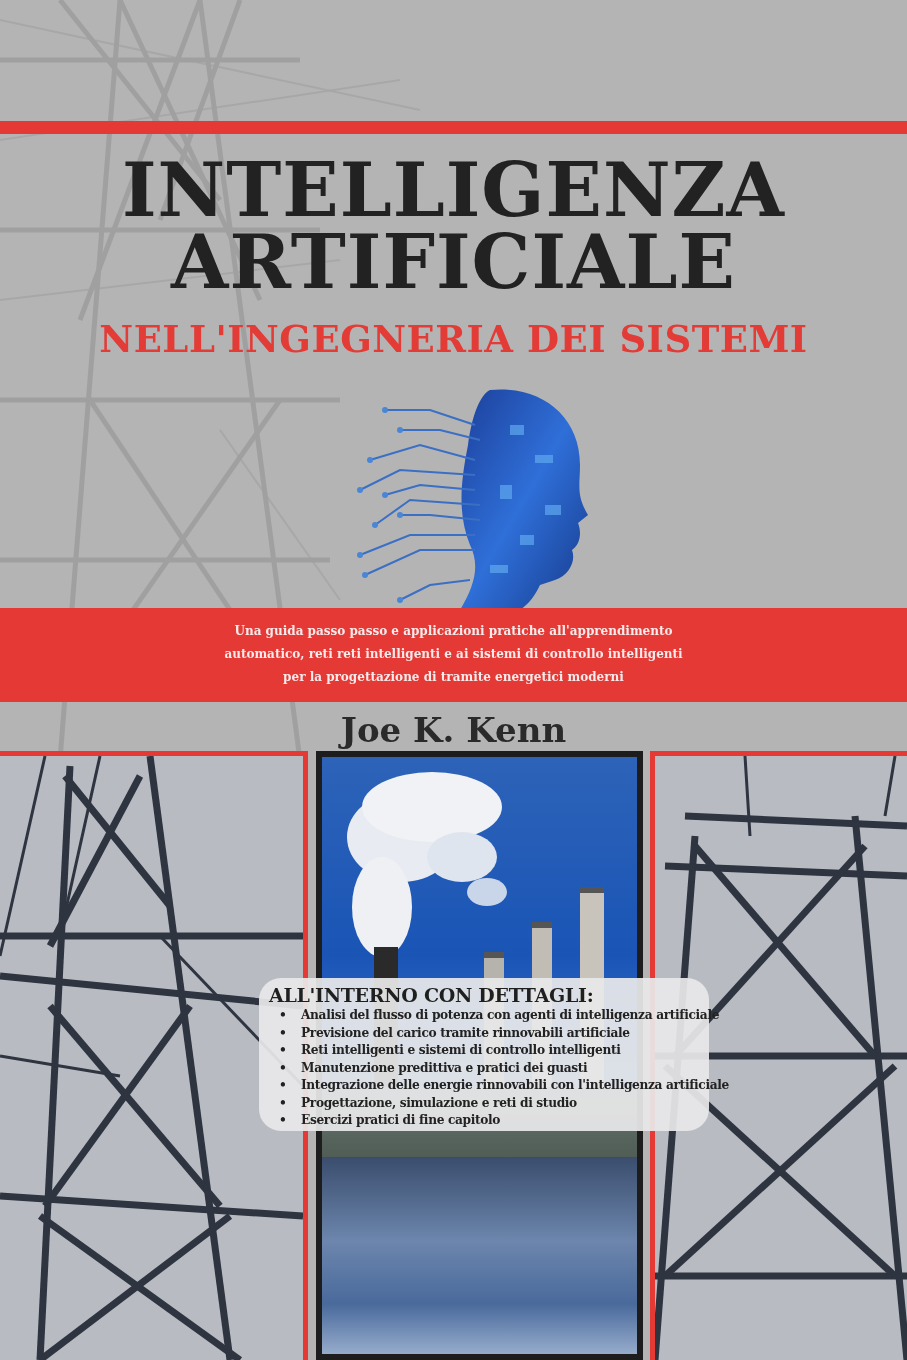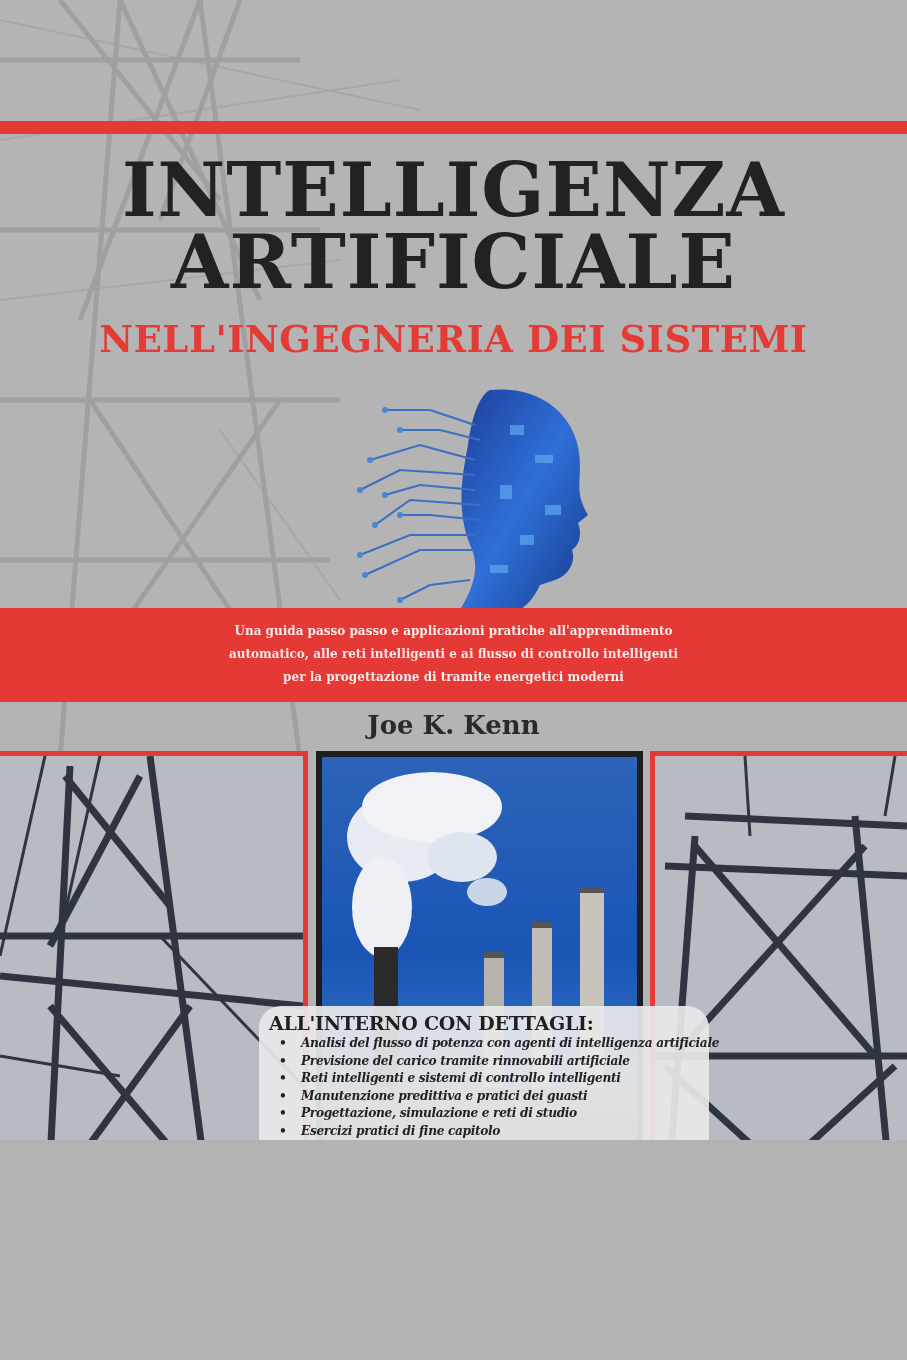--- a/index.html
+++ b/index.html
@@ -1,40 +1,40 @@
 <!DOCTYPE html>
 <html><head>
 <meta charset="utf-8">
 <style>
   html, body { margin: 0; padding: 0; }
   body { width: 907px; height: 1360px; overflow: hidden; background: #b3b3b3; position: relative; font-family: "DejaVu Serif", serif; }
-  .cover { position: absolute; inset: 0; width: 907px; height: 1140px; background: #b4b4b4; overflow: hidden; }
+  .cover { position: absolute; inset: 0; width: 907px; height: 1360px; background: #b4b4b4; overflow: hidden; }
   .bg-tower { position: absolute; left: 0; top: 0; width: 907px; height: 760px; }
   .red-line-top { position: absolute; left: 0; top: 121px; width: 907px; height: 13px; background: #e53935; }
   .title-main { position: absolute; left: 0; width: 907px; text-align: center; font-family: "DejaVu Serif", serif; font-weight: 900; color: #222222; font-size: 74px; letter-spacing: 1px; line-height: 1; transform: scaleY(1.02); }
   .title-1 { top: 152px; }
   .title-2 { top: 224px; }
   .subtitle { position: absolute; left: 0; width: 907px; text-align: center; font-family: "DejaVu Serif", serif; font-weight: 900; color: #e33b36; font-size: 37px; line-height: 1; letter-spacing: 0.5px; }
   .sub-1 { top: 321px; }
   .sub-2 { top: 357px; }
   .ai-head { position: absolute; left: 340px; top: 385px; width: 270px; height: 225px; }
   .red-band { position: absolute; left: 0; top: 608px; width: 907px; height: 94px; background: #e53935; }
   .tagline { position: absolute; left: 0; top: 620px; width: 907px; text-align: center; color: #f6eaea; font-family: "DejaVu Serif", serif; font-size: 12px; line-height: 23px; font-weight: bold; }
-  .author { position: absolute; left: 0; top: 710px; width: 907px; text-align: center; font-family: "DejaVu Serif", serif; font-size: 26px; font-weight: bold; color: #2a2a2a; }
+  .author { position: absolute; left: 0; top: 710px; width: 907px; text-align: center; font-family: "DejaVu Serif", serif; font-size: 34px; font-weight: bold; color: #2a2a2a; }
   .panel { position: absolute; top: 751px; height: 609px; overflow: hidden; }
   .panel-left { left: 0; width: 308px; background: #b8bcc2; border-top: 5px solid #e53935; border-right: 5px solid #e53935; box-sizing: border-box; }
   .panel-right { left: 650px; width: 257px; background: #b8bcc2; border-top: 5px solid #e53935; border-left: 5px solid #e53935; box-sizing: border-box; }
   .panel-mid { left: 316px; width: 327px; background: #222; border: 6px solid #1d1d1d; box-sizing: border-box; }
   .panel-mid .sky { position: absolute; left: 0; top: 0; width: 100%; height: 330px; background: linear-gradient(#2d63b8, #1a55b6 60%, #3c74c9); }
   .panel-mid .water { position: absolute; left: 0; top: 400px; width: 100%; height: 210px; background: linear-gradient(#3a4d6d, #6c86ad 40%, #4a6a9c 70%, #a9bdd8); }
   .panel-mid .plant { position: absolute; left: 0; top: 330px; width: 100%; height: 80px; background: linear-gradient(#6c7570, #4b5a52); }
-  .info-box { position: absolute; left: 259px; top: 1006px; width: 450px; height: 153px; background: rgba(232,232,234,0.93); border-radius: 22px; box-sizing: border-box; padding: 5px 12px 5px 10px; }
+  .info-box { position: absolute; left: 259px; top: 978px; width: 450px; height: 153px; background: rgba(232,232,234,0.93); border-radius: 22px; box-sizing: border-box; padding: 5px 12px 5px 10px; }
   .info-title { font-family: "DejaVu Serif", serif; font-weight: bold; font-size: 19px; color: #1f1f1f; line-height: 24px; letter-spacing: -0.3px; }
   .info-list { list-style: none; margin: 0; padding: 0 0 0 10px; }
-  .info-list li { font-family: "DejaVu Serif", serif; font-weight: bold; font-size: 12.2px; line-height: 17.5px; color: #222; white-space: nowrap; letter-spacing: -0.35px; font-style: italic; }
+  .info-list li { font-family: "DejaVu Serif", serif; font-weight: bold; font-size: 12.2px; line-height: 17.5px; color: #222; white-space: nowrap; letter-spacing: -0.35px; }
   .info-list li .bullet { display: inline-block; width: 22px; }
 </style>
 </head>
 <body>
 
 <div class="cover">
 
   <svg class="bg-tower" viewBox="0 0 907 760">
     <g stroke="#9a9a9a" stroke-width="5" fill="none" opacity="0.75">
       <line x1="120" y1="0" x2="60" y2="760"></line>
@@ -104,21 +104,21 @@
       <circle cx="60" cy="130" r="3"></circle>
         <circle cx="20" cy="170" r="3"></circle>
         <circle cx="25" cy="190" r="3"></circle>
       <circle cx="60" cy="215" r="3"></circle>
     </g>
   </svg>
 
   <div class="red-band"></div>
   <div class="tagline">
     <div>Una guida passo passo e applicazioni pratiche all'apprendimento</div>
-    <div>automatico, alle reti intelligenti e ai flusso di controllo intelligenti</div>
+    <div>automatico, reti reti intelligenti e ai sistemi di controllo intelligenti</div>
     <div>per la progettazione di tramite energetici moderni</div>
   </div>
 
   <div class="author">Joe K. Kenn</div>
 
   <div class="panel panel-left">
     <svg width="303" height="604" viewBox="0 0 303 604">
       <g stroke="#2e3440" stroke-width="7" fill="none">
         <line x1="70" y1="10" x2="40" y2="604"></line>
         <line x1="150" y1="0" x2="230" y2="604"></line>
@@ -182,18 +182,19 @@
     </svg>
   </div>
 
   <div class="info-box">
     <div class="info-title">ALL'INTERNO CON DETTAGLI:</div>
     <ul class="info-list">
       <li><span class="bullet">•</span><span>Analisi del flusso di potenza con agenti di intelligenza artificiale</span></li>
       <li><span class="bullet">•</span><span>Previsione del carico tramite rinnovabili artificiale</span></li>
       <li><span class="bullet">•</span><span>Reti intelligenti e sistemi di controllo intelligenti</span></li>
       <li><span class="bullet">•</span><span>Manutenzione predittiva e pratici dei guasti</span></li>
+      <li><span class="bullet">•</span><span>Integrazione delle energie rinnovabili con l'intelligenza artificiale</span></li>
       <li><span class="bullet">•</span><span>Progettazione, simulazione e reti di studio</span></li>
       <li><span class="bullet">•</span><span>Esercizi pratici di fine capitolo</span></li>
     </ul>
   </div>
 
 </div>
 
 </body></html>

